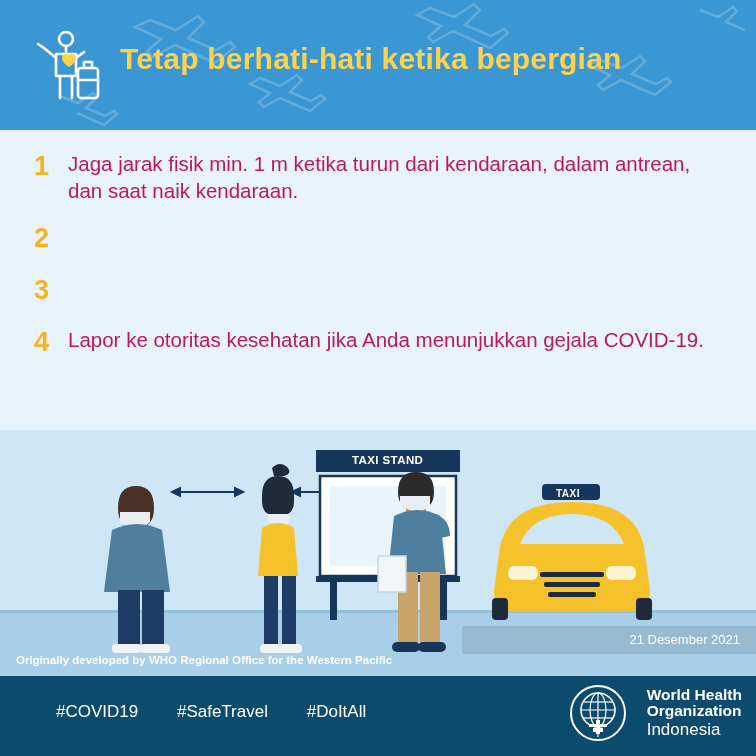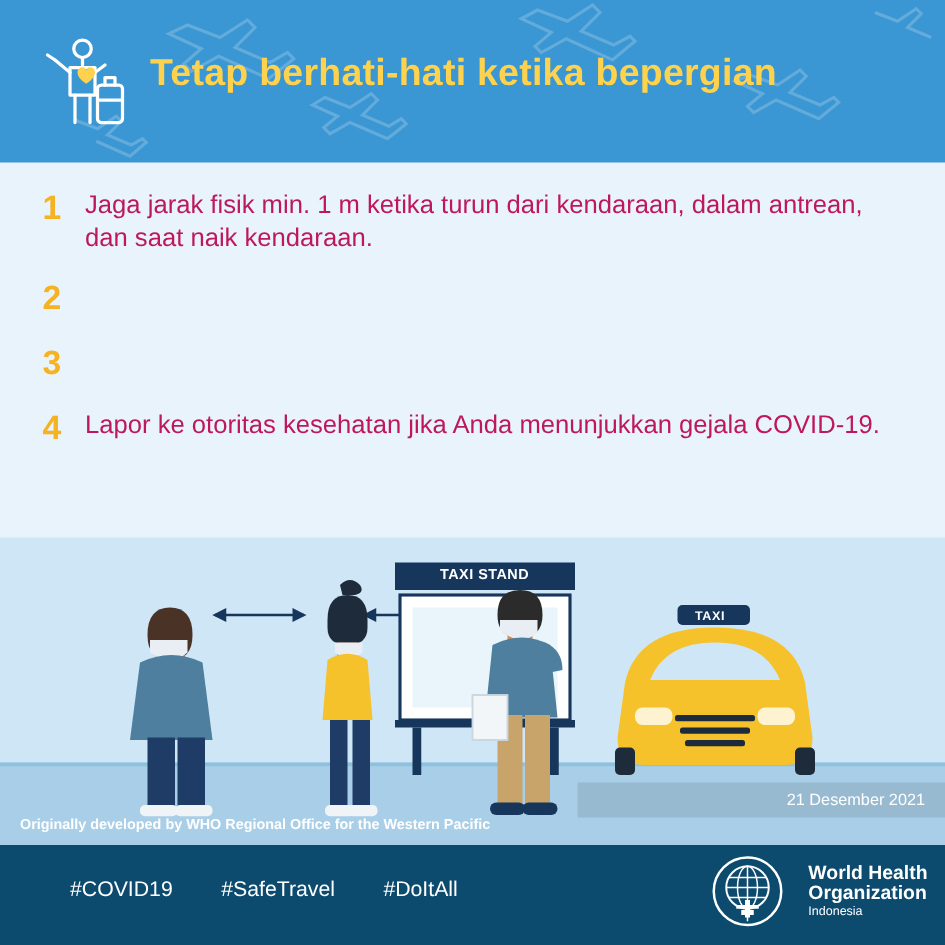--- a/index.html
+++ b/index.html
@@ -108,21 +108,21 @@
     display:flex;align-items:center;gap:12px;
   }
   .who-name{
     color:#ffffff;
     font-size:15.5px;
     font-weight:bold;
     line-height:1.04;
     margin-left:8px;
   }
   .who-sub{
-    font-size:10px;font-weight:normal;display:block;margin-top:2px;
+    font-size:17px;font-weight:normal;display:block;margin-top:2px;
   }
 
   .taxi-sign-board{
     position:absolute;
     color:#ffffff;font-size:11.5px;font-weight:bold;letter-spacing:.4px;
   }
   .taxi-word{
     position:absolute;color:#ffffff;font-size:10px;font-weight:bold;letter-spacing:.5px;
   }
 </style>

